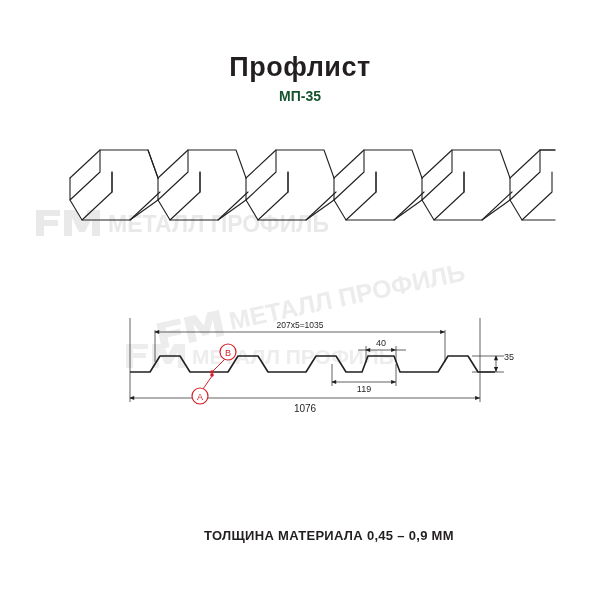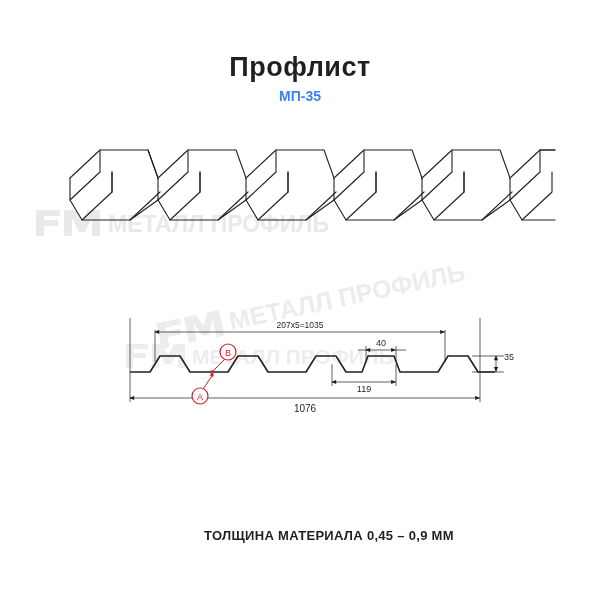--- a/index.html
+++ b/index.html
@@ -32,21 +32,21 @@
     color: #231f20;
   }
   .subtitle {
     position: absolute;
     top: 88px;
     left: 0;
     width: 600px;
     text-align: center;
     font-size: 14px;
     font-weight: bold;
-    color: #3b82f6;
+    color: #14532d;
   }
   .footer {
     position: absolute;
     top: 528px;
     left: 0;
     width: 600px;
     text-align: center;
     font-size: 13px;
     font-weight: bold;
     letter-spacing: 0.3px;

